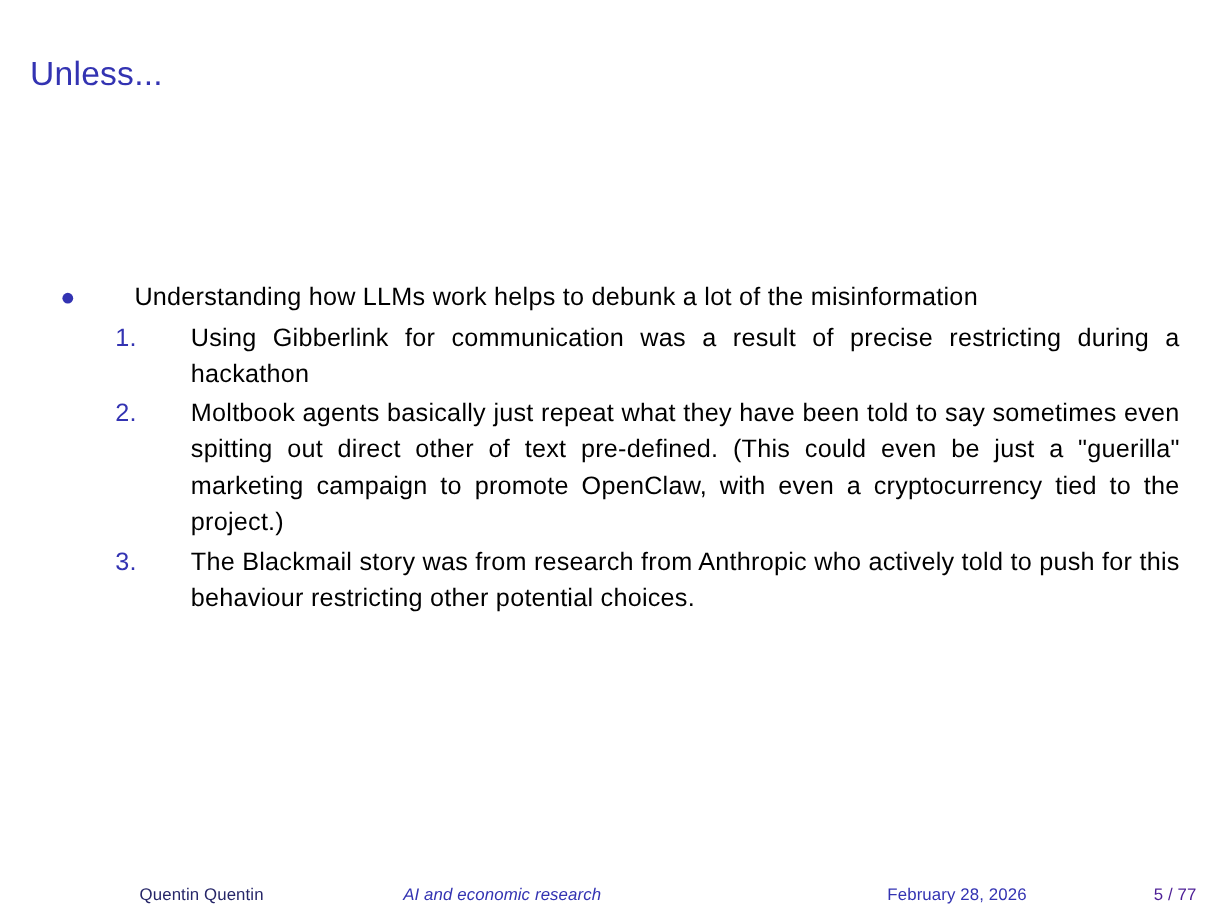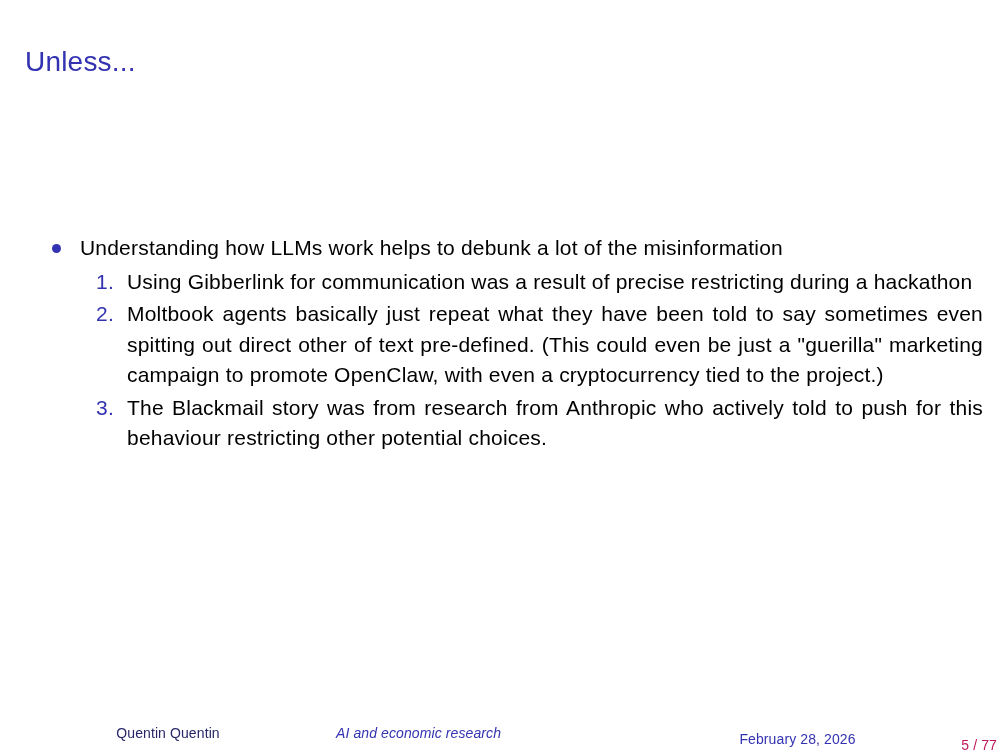--- a/index.html
+++ b/index.html
@@ -29,20 +29,21 @@
     position: absolute;
     left: 0;
     top: 233px;
     width: 1008px;
   }
   .body-text {
     font-size: 21px;
     line-height: 30.5px;
     letter-spacing: 0.2px;
     color: #000000;
+    gap: 32px;
   }
   .bullet-row {
     display: flex;
     align-items: flex-start;
     padding-left: 52px;
   }
   .bullet-marker {
     width: 9px;
     height: 9px;
     border-radius: 50%;
@@ -102,22 +103,21 @@
   .foot-date {
     flex: 1 1 auto;
     text-align: center;
     color: #3333B2;
   }
   .foot-page {
     flex: 0 0 auto;
     width: 62px;
     text-align: right;
     padding-right: 11px;
-    color: #be185d;
-    margin-top: 12px;
+    color: #4c1d95;
   }
 </style>
 </head>
 <body>
 
 <div class="slide">
 
   <div class="frametitle">Unless...</div>
 
   <div class="content">

